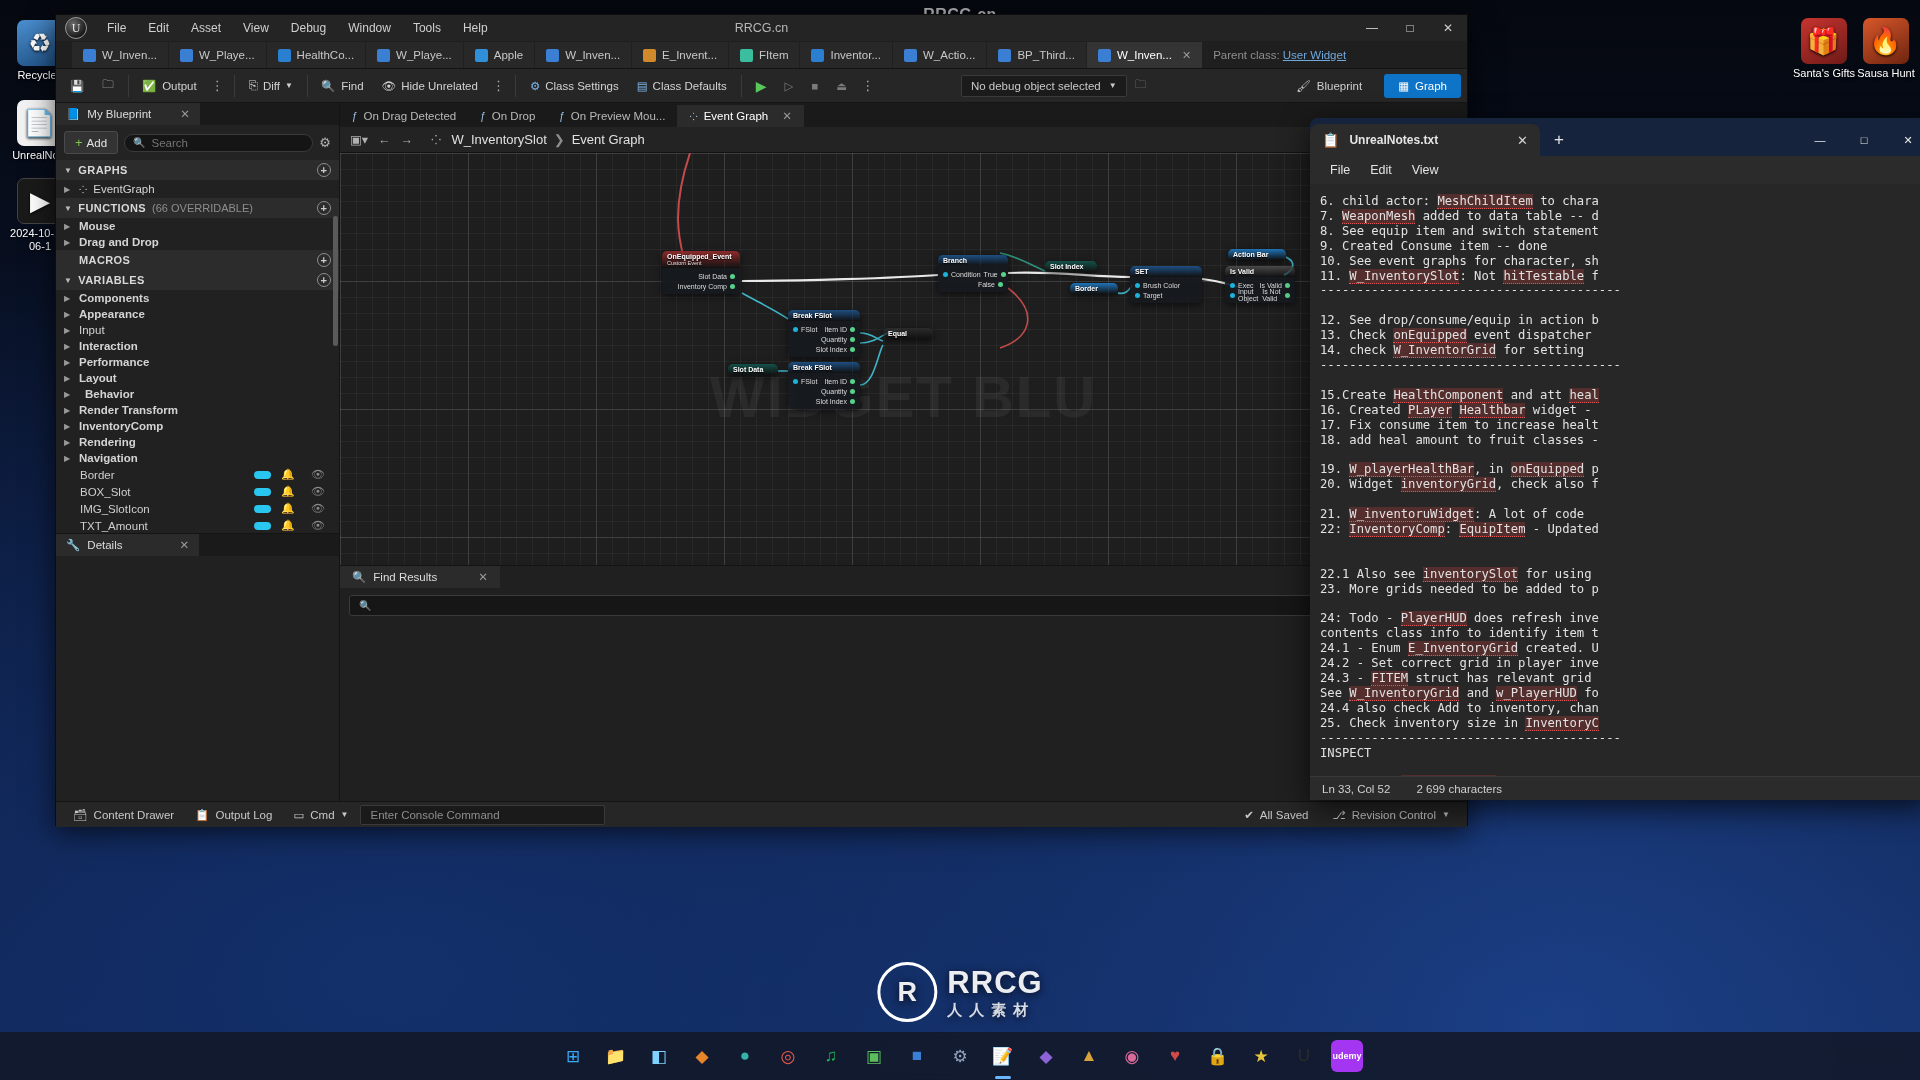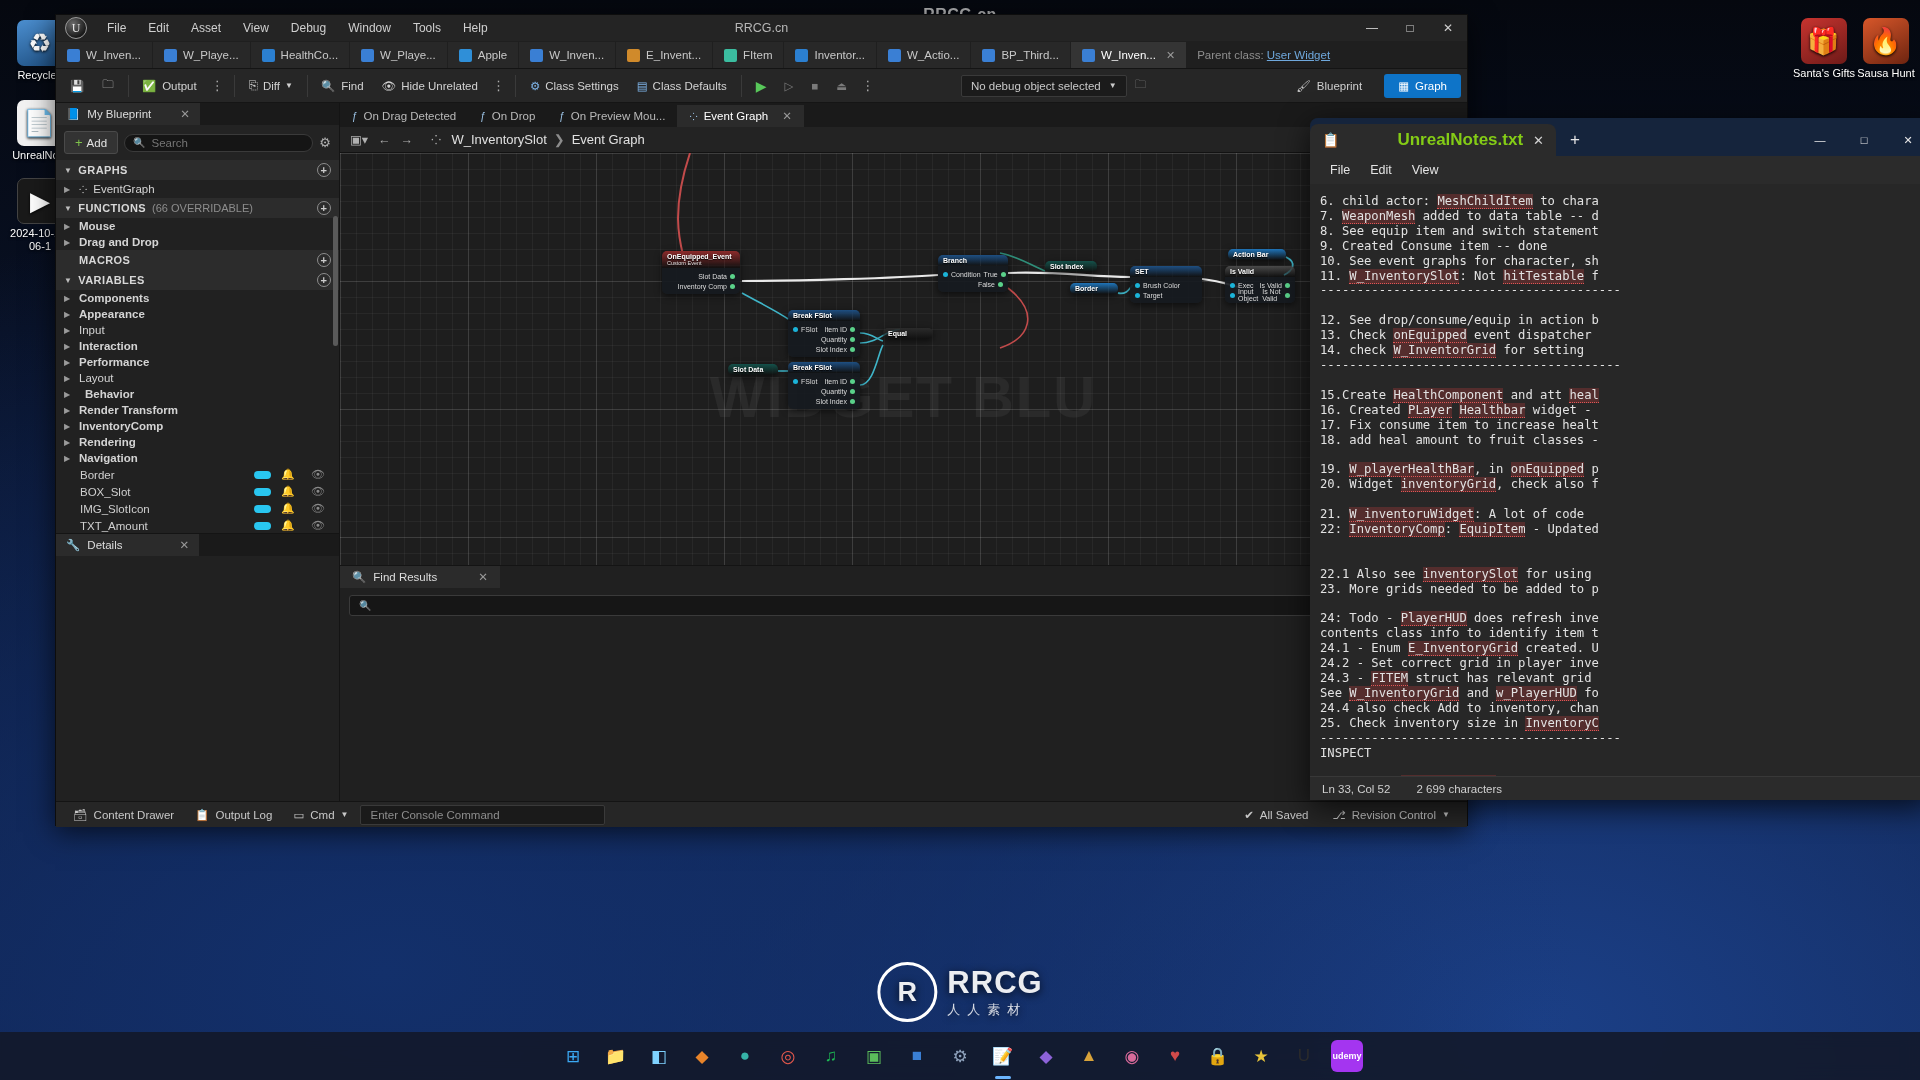--- a/index.html
+++ b/index.html
@@ -147,21 +147,21 @@
       width:245px;color:#8d8d8d;font-size:11.5px;}
   .st-right { margin-left:auto;display:flex;align-items:center;gap:6px;}
 
   
   #notepad { position:absolute; left:1310px; top:118px; width:620px; height:682px;
      background:#202020; box-shadow:0 8px 30px rgba(0,0,0,.7); overflow:hidden;
      border-top-left-radius:8px; }
   #np-title { height:38px; background:#15243c; display:flex; align-items:flex-end; }
   .np-tab { height:32px;background:#2b2b2b;border-top-left-radius:8px;border-top-right-radius:8px;
      display:flex;align-items:center;gap:10px;padding:0 12px;min-width:230px;}
-  .np-tab .nm { font-size:17px;color:#84cc16;font-weight:bold;margin-left:48px;}
+  .np-tab .nm { font-size:12px;color:#e5e5e5;font-weight:bold;}
   .np-tab .xc { margin-left:auto;color:#d4d4d4;font-size:13px;}
   .np-plus { color:#e6e6e6;font-size:17px;padding:0 14px 6px;}
   .np-wctrl { margin-left:auto;display:flex;}
   .np-wctrl div{width:44px;height:32px;display:flex;align-items:center;justify-content:center;
      color:#e8e8e8;font-size:11px;}
   #np-menu { height:28px;background:#2b2b2b;display:flex;align-items:center;gap:0;
      padding:0 10px;font-size:12.5px;color:#e4e4e4;}
   #np-menu span{padding:3px 10px;border-radius:3px;}
   #np-text { height:calc(682px - 38px - 28px - 24px); background:#272727; overflow:hidden;
      padding:10px 0 0 10px; font-family:"DejaVu Sans Mono", monospace; font-size:12.2px;
@@ -181,21 +181,21 @@
   #tb-right { position:absolute;right:8px;display:flex;align-items:center;gap:10px;color:#eee;
      font-size:12px;}
 
   
   #rrcg { position:absolute; left:50%; bottom:58px; transform:translateX(-50%);
      display:flex; align-items:center; gap:10px; color:rgba(255,255,255,.92);
      text-shadow:0 2px 8px rgba(0,0,0,.8); }
   #rrcg .ring { width:60px;height:60px;border-radius:50%;border:3px solid #fff;
      display:flex;align-items:center;justify-content:center;font-size:27px;font-weight:bold;}
   #rrcg .tx { font-size:31px;font-weight:bold;letter-spacing:1px;}
-  #rrcg .sub { font-size:13px;letter-spacing:7px;opacity:.9;}
+  #rrcg .sub { font-size:15px;letter-spacing:7px;opacity:.9;font-weight:bold;}
   #rrcgtop { position:absolute; left:50%; top:6px; transform:translateX(-50%);
      font-size:16px; color:rgba(235,235,235,.75); font-weight:bold; letter-spacing:.5px;}
 </style>
 </head>
 <body>
 
 <div id="desktop">
 
   <div id="rrcgtop">RRCG.cn</div>
 
@@ -239,21 +239,21 @@
       </div>
       <div class="win-title">RRCG.cn</div>
       <div class="win-ctrl">
         <div>—</div>
         <div>□</div>
         <div>✕</div>
       </div>
     </div>
 
     <div id="ue-tabstrip">
-      <div id="asset-tabs" style="display:flex;">
+      <div id="asset-tabs" style="display:flex;margin-left:16px;">
           <div class="atab">
             <span class="ti" style="background:#3a7fd4;border-radius:2px;"></span>
             <span>W_Inven...</span>
           </div>
           <div class="atab">
             <span class="ti" style="background:#3a7fd4;border-radius:2px;"></span>
             <span>W_Playe...</span>
           </div>
           <div class="atab">
             <span class="ti" style="background:#2b7fd0;border-radius:2px;"></span>
@@ -448,21 +448,21 @@
               <div class="treerow">
                 <span class="caret">▶</span>
                 <span style="font-weight:bold;">Interaction</span>
               </div>
               <div class="treerow">
                 <span class="caret">▶</span>
                 <span style="font-weight:bold;">Performance</span>
               </div>
               <div class="treerow">
                 <span class="caret">▶</span>
-                <span style="font-weight:normal;">Layout</span>
+                <span style="font-weight:bold;">Layout</span>
               </div>
               <div class="treerow">
                 <span class="caret">▶</span>
                 <span style="font-weight:bold;margin-left:6px;">Behavior</span>
               </div>
               <div class="treerow">
                 <span class="caret">▶</span>
                 <span style="font-weight:bold;">Render Transform</span>
               </div>
               <div class="treerow">

